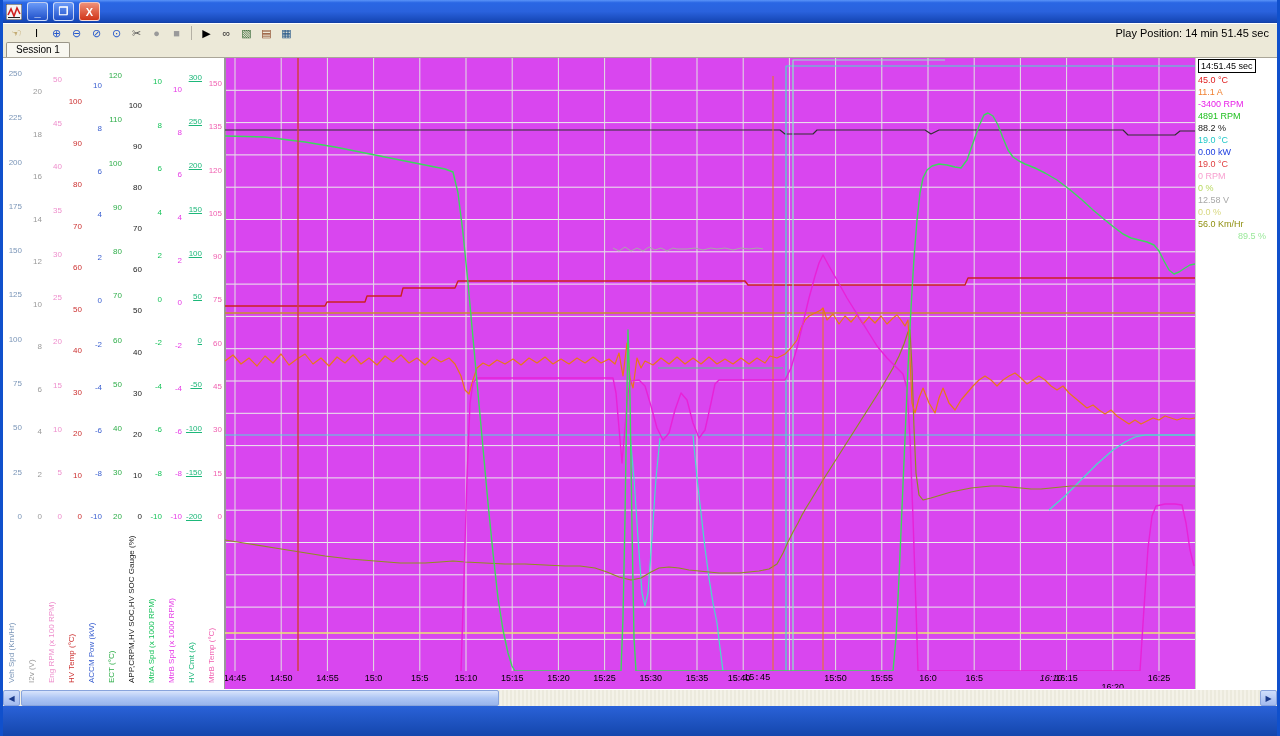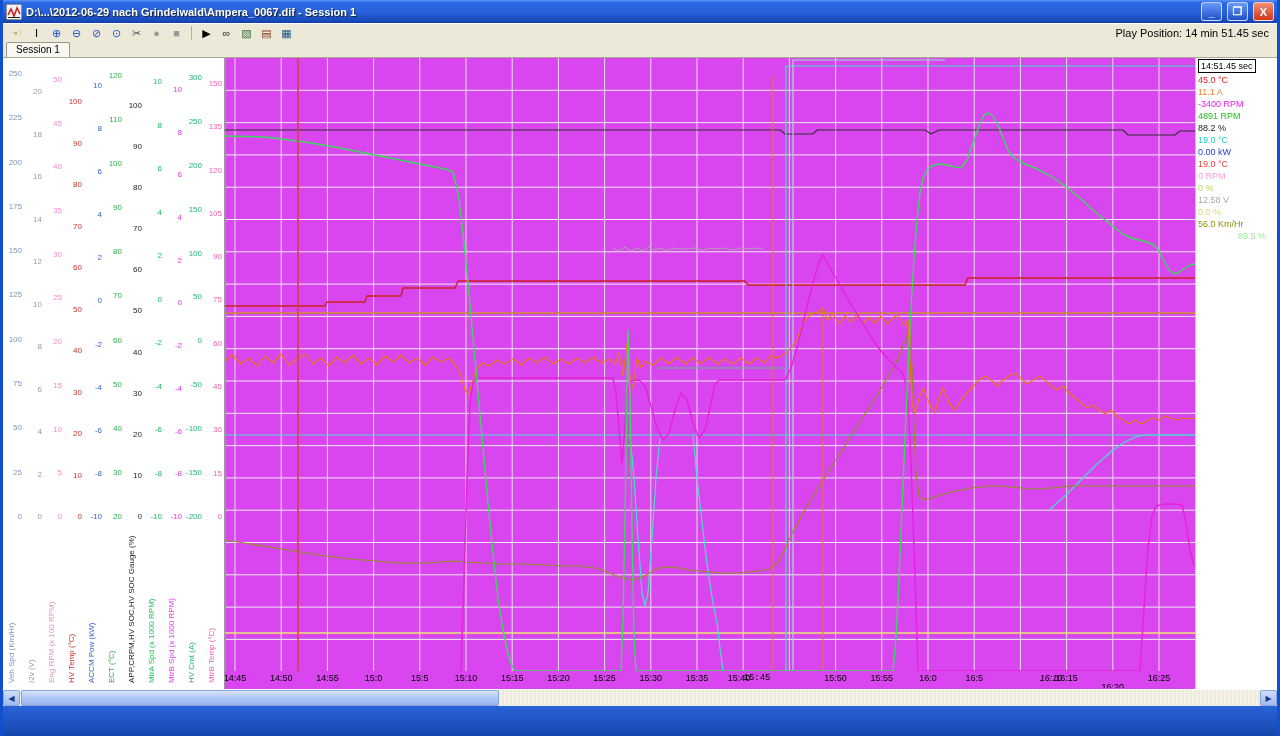--- a/index.html
+++ b/index.html
@@ -68,21 +68,20 @@
 <body>
 
 <div class="window">
 
   <div class="titlebar">
     <svg class="app-icon" viewBox="0 0 16 16">
       <rect x="0" y="0" width="16" height="16" fill="#f4f4f4" stroke="#333" stroke-width="1"></rect>
       <polyline points="2,11 5,5 8,12 11,4 14,10" fill="none" stroke="#d02020" stroke-width="1.6"></polyline>
       <line x1="2" y1="13.5" x2="14" y2="13.5" stroke="#222" stroke-width="1"></line>
     </svg>
-    <span class="title-text">D:\...\2012-06-29 nach Grindelwald\Ampera_0067.dif - Session 1</span>
     <span class="tb-btn">_</span>
     <span class="tb-btn">❐</span>
     <span class="tb-btn close">X</span>
   </div>
 
 
   <div class="toolbar">
     <div class="toolbar-buttons">
         <span class="tool-btn" style="color: rgb(160, 120, 32);">☜</span>
         <span class="tool-btn" style="color: rgb(0, 0, 0);">I</span>
@@ -228,21 +227,21 @@
           <span>4</span>
           <span>2</span>
           <span>0</span>
           <span>-2</span>
           <span>-4</span>
           <span>-6</span>
           <span>-8</span>
           <span>-10</span>
         </div>
         <div class="axis-title" style="left: 173px; color: rgb(230, 58, 230);">MtrB Spd (x 1000 RPM)</div>
-        <div class="axis-ticks" style="left: 180px; top: 16px; color: rgb(29, 184, 122);">
+        <div class="axis-ticks" style="left: 180px; top: 16px; color: rgb(29, 184, 122); text-decoration: underline;">
           <span>300</span>
           <span>250</span>
           <span>200</span>
           <span>150</span>
           <span>100</span>
           <span>50</span>
           <span>0</span>
           <span>-50</span>
           <span>-100</span>
           <span>-150</span>

